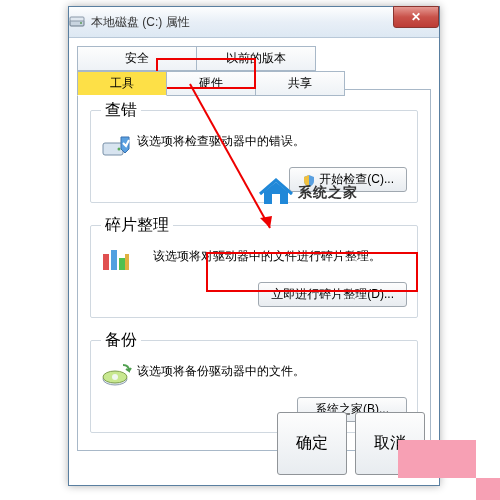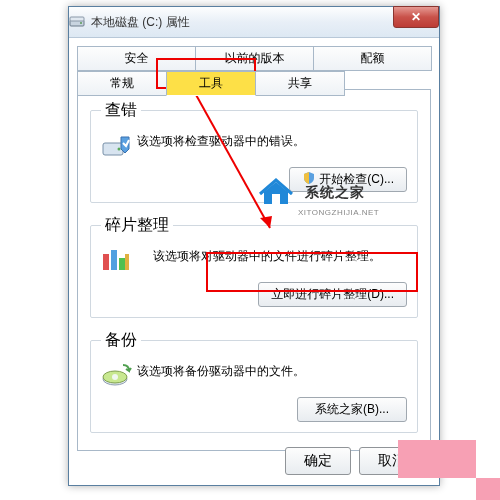--- a/index.html
+++ b/index.html
@@ -15,29 +15,29 @@
 .tab-row.top .tab{width:118px}
 .tab-row.bottom .tab{width:88px}
 .tab.active{background:#fde047;border-bottom:1px solid #fff;z-index:2;position:relative}
 .tab-panel{border:1px solid #a8b8c8;margin-top:-1px;padding:10px;height:340px;background:#fff}
 .group{border:1px solid #d0d8e0;border-radius:2px;margin-bottom:12px;padding:8px 10px 10px}
 .group legend{padding:0 4px;font-size:16px}
 .desc{margin:4px 0 8px 32px;font-size:12px;color:#000000}
 .section-body{display:flex;align-items:flex-start}
 .sect-icon{width:32px;height:32px;flex-shrink:0}
 .btn-row{text-align:right;margin-top:6px}
-.btn{display:inline-flex;align-items:flex-start;gap:3px;padding:3px 12px;background:linear-gradient(#fdfdfd,#e8ecf0);border:1px solid #a0a8b0;border-radius:3px;cursor:pointer;font-size:12px;min-width:110px;justify-content:center}
+.btn{display:inline-flex;align-items:flex-end;gap:3px;padding:3px 12px;background:linear-gradient(#fdfdfd,#e8ecf0);border:1px solid #a0a8b0;border-radius:3px;cursor:pointer;font-size:12px;min-width:110px;justify-content:center}
 .footer{position:absolute;bottom:10px;right:14px;display:flex;gap:8px}
-.fbtn{padding:4px 18px;background:linear-gradient(#fdfdfd,#e8ecf0);border:1px solid #909498;border-radius:3px;cursor:pointer;font-size:14px}
+.fbtn{padding:20px 18px;background:linear-gradient(#fdfdfd,#e8ecf0);border:1px solid #909498;border-radius:3px;cursor:pointer;font-size:16px}
 .redbox1{position:absolute;border:2px solid #e00;pointer-events:none}
 .redbox-tab{left:156px;top:58px;width:96px;height:27px}
 .redbox-btn{left:206px;top:252px;width:208px;height:36px}
 .arrow{position:absolute;pointer-events:none}
 .watermark{position:absolute;left:258px;top:178px;pointer-events:none;width:170px}
-.wm-logo{display:flex;align-items:center;gap:9px}
+.wm-logo{display:flex;align-items:center;gap:2px}
 .wm-text{font-size:14px;font-weight:bold;color:#333;letter-spacing:1px}
 .wm-sub{font-size:8px;color:#888;margin-left:40px;letter-spacing:0.5px}
 .pinkbox{position:absolute;background:#f7a0b4}
 .pink1{left:398px;top:440px;width:78px;height:38px}
 .pink2{left:476px;top:478px;width:24px;height:22px}
 </style>
 </head>
 <body>
 
 <div class="window">
@@ -48,25 +48,24 @@
         <rect x="1" y="3" width="14" height="4" rx="1" fill="#e0e8f0" stroke="#8a98a8"></rect>
       </svg>
     <span class="title">本地磁盘 (C:) 属性</span>
     <div class="close-btn">✕</div>
   </div>
   <div class="content">
     <div class="tabs">
       <div class="tab-row top">
         <div class="tab">安全</div>
         <div class="tab">以前的版本</div>
-        <div class="tab">配额</div>
       </div>
       <div class="tab-row bottom">
-        <div class="tab">常规</div>
         <div class="tab active">工具</div>
+        <div class="tab">硬件</div>
         <div class="tab">共享</div>
       </div>
     </div>
     <div class="tab-panel">
 
       <fieldset class="group">
         <legend>查错</legend>
         <div class="section-body">
           <svg class="sect-icon" viewBox="0 0 32 32">
               <rect x="2" y="14" width="20" height="12" rx="2" fill="#d8e4f0" stroke="#7890a8"></rect>
@@ -143,17 +142,16 @@
 
 <div class="watermark">
   <div class="wm-logo">
     <svg width="38" height="30" viewBox="0 0 38 30">
         <path d="M6 14 L18 4 L30 14 L30 26 L6 26 Z" fill="#2088d8"></path>
         <rect x="14" y="16" width="8" height="10" fill="#fff"></rect>
         <path d="M2 16 L18 2 L34 16" stroke="#2088d8" stroke-width="3" fill="none"></path>
       </svg>
     <span class="wm-text">系统之家</span>
   </div>
-  <div class="wm-sub">XITONGZHIJIA.NET</div>
 </div>
 
 <div class="pinkbox pink1"></div>
 <div class="pinkbox pink2"></div>
 
 </body></html>

